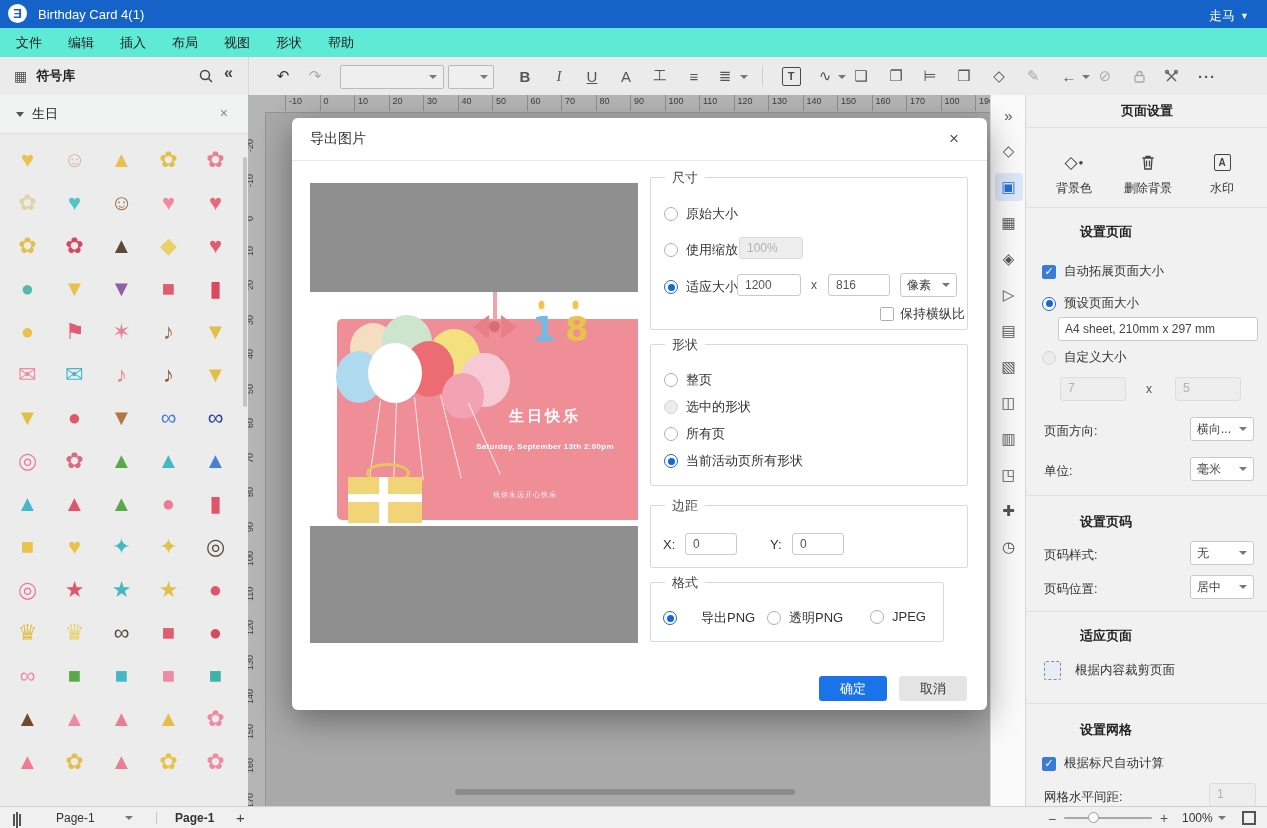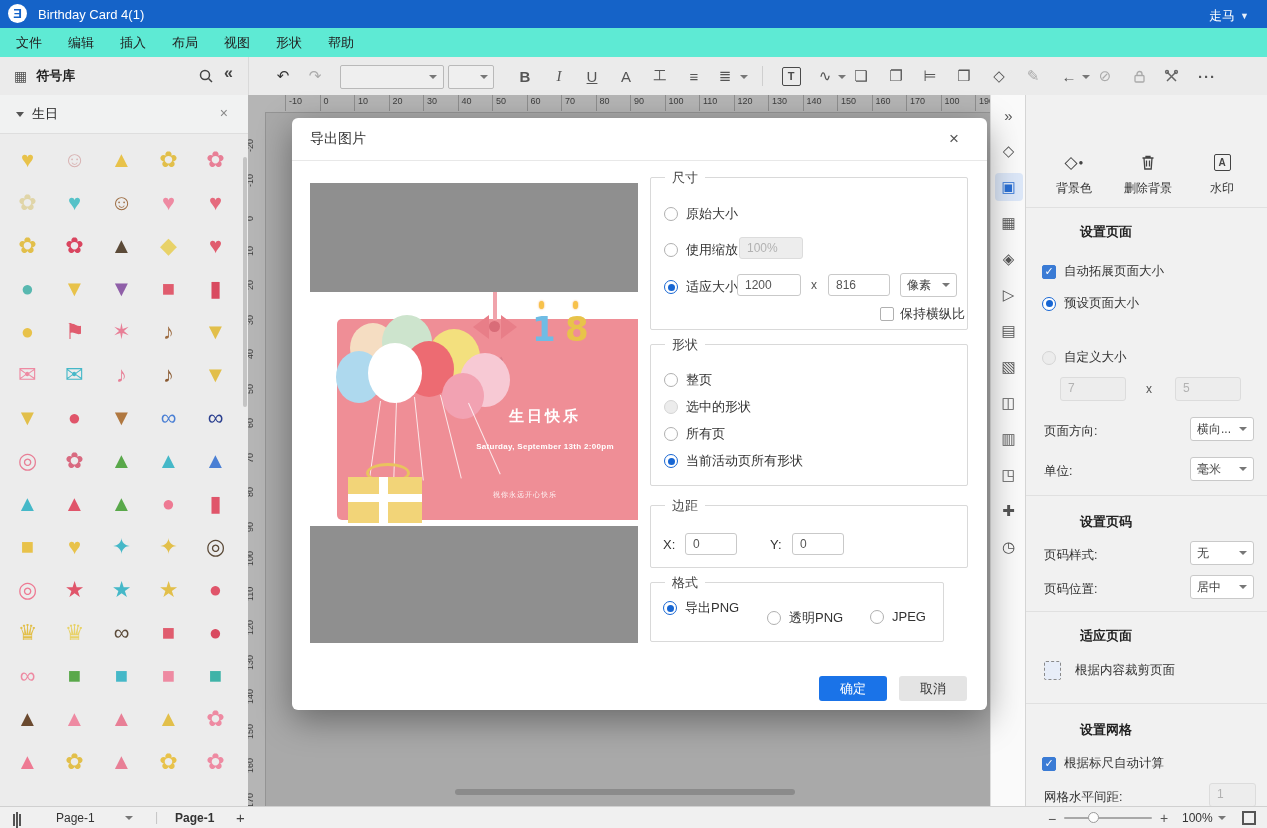--- a/index.html
+++ b/index.html
@@ -555,20 +555,21 @@
         <div class="rs-ico">
           <span>✚</span>
         </div>
         <div class="rs-ico">
           <span>◷</span>
         </div>
       </div>
   </div>
 
   <div class="abs rpanel">
+    <div class="abs rp-head">页面设置</div>
 
     <div class="rp-action" style="left:10px;">
       <span class="ic">◇<span style="font-size:8px;margin-left:1px;">●</span></span>
       <span class="lb">背景色</span>
     </div>
     <div class="rp-action" style="left:84px;">
       <span class="ic">
         <svg width="16" height="17" viewBox="0 0 16 17" fill="none" stroke="#444" stroke-width="1.3">
             <path d="M2.5 4h11M6 4V2.5h4V4M4 4l.8 11h6.4L12 4M6.5 6.5v6M9.5 6.5v6"></path>
           </svg>
@@ -585,20 +586,23 @@
     <div class="rp-div" style="top:112px;"></div>
     <div class="rp-sec" style="top:128px;">设置页面</div>
 
     <div class="abs flex" style="left:16px;top:168px;">
       <span class="cb on">✓</span>
       <span style="font-size:12.5px;color:#333;margin-left:8px;">自动拓展页面大小</span>
     </div>
     <div class="abs flex" style="left:16px;top:200px;">
       <span class="radio sel"></span>
       <span style="font-size:12.5px;color:#333;margin-left:8px;">预设页面大小</span>
+    </div>
+    <div class="sel-box" style="left:32px;top:222px;width:200px;">
+      <span style="overflow:hidden;white-space:nowrap;">A4 sheet, 210mm x 297 mm</span>
     </div>
     <div class="abs flex" style="left:16px;top:254px;">
       <span class="radio dis"></span>
       <span style="font-size:12.5px;color:#333;margin-left:8px;">自定义大小</span>
     </div>
     <div class="in-box dis" style="left:34px;top:282px;width:66px;">7</div>
     <span class="abs" style="left:120px;top:287px;font-size:12px;color:#555;">x</span>
     <div class="in-box dis" style="left:149px;top:282px;width:66px;">5</div>
 
     <div class="rp-lbl" style="top:328px;">页面方向:</div>
@@ -755,21 +759,21 @@
     <div class="fieldset" style="left:358px;top:387px;width:318px;height:63px;">
       <span class="legend">边距</span>
       <span class="abs" style="left:12px;top:31px;font-size:13px;color:#333;">X:</span>
       <div class="in-box" style="left:34px;top:27px;width:52px;height:22px;">0</div>
       <span class="abs" style="left:119px;top:31px;font-size:13px;color:#333;">Y:</span>
       <div class="in-box" style="left:141px;top:27px;width:52px;height:22px;">0</div>
     </div>
 
     <div class="fieldset" style="left:358px;top:464px;width:294px;height:60px;">
       <span class="legend">格式</span>
-      <div class="f-row" style="left:12px;top:16px;">
+      <div class="f-row" style="left:12px;top:26px;gap:16px;">
         <span class="radio sel"></span>
           <span>导出PNG</span>
       </div>
       <div class="f-row" style="left:116px;top:26px;">
         <span class="radio"></span>
           <span>透明PNG</span>
       </div>
       <div class="f-row" style="left:219px;top:26px;">
         <span class="radio"></span>
           <span>JPEG</span>

